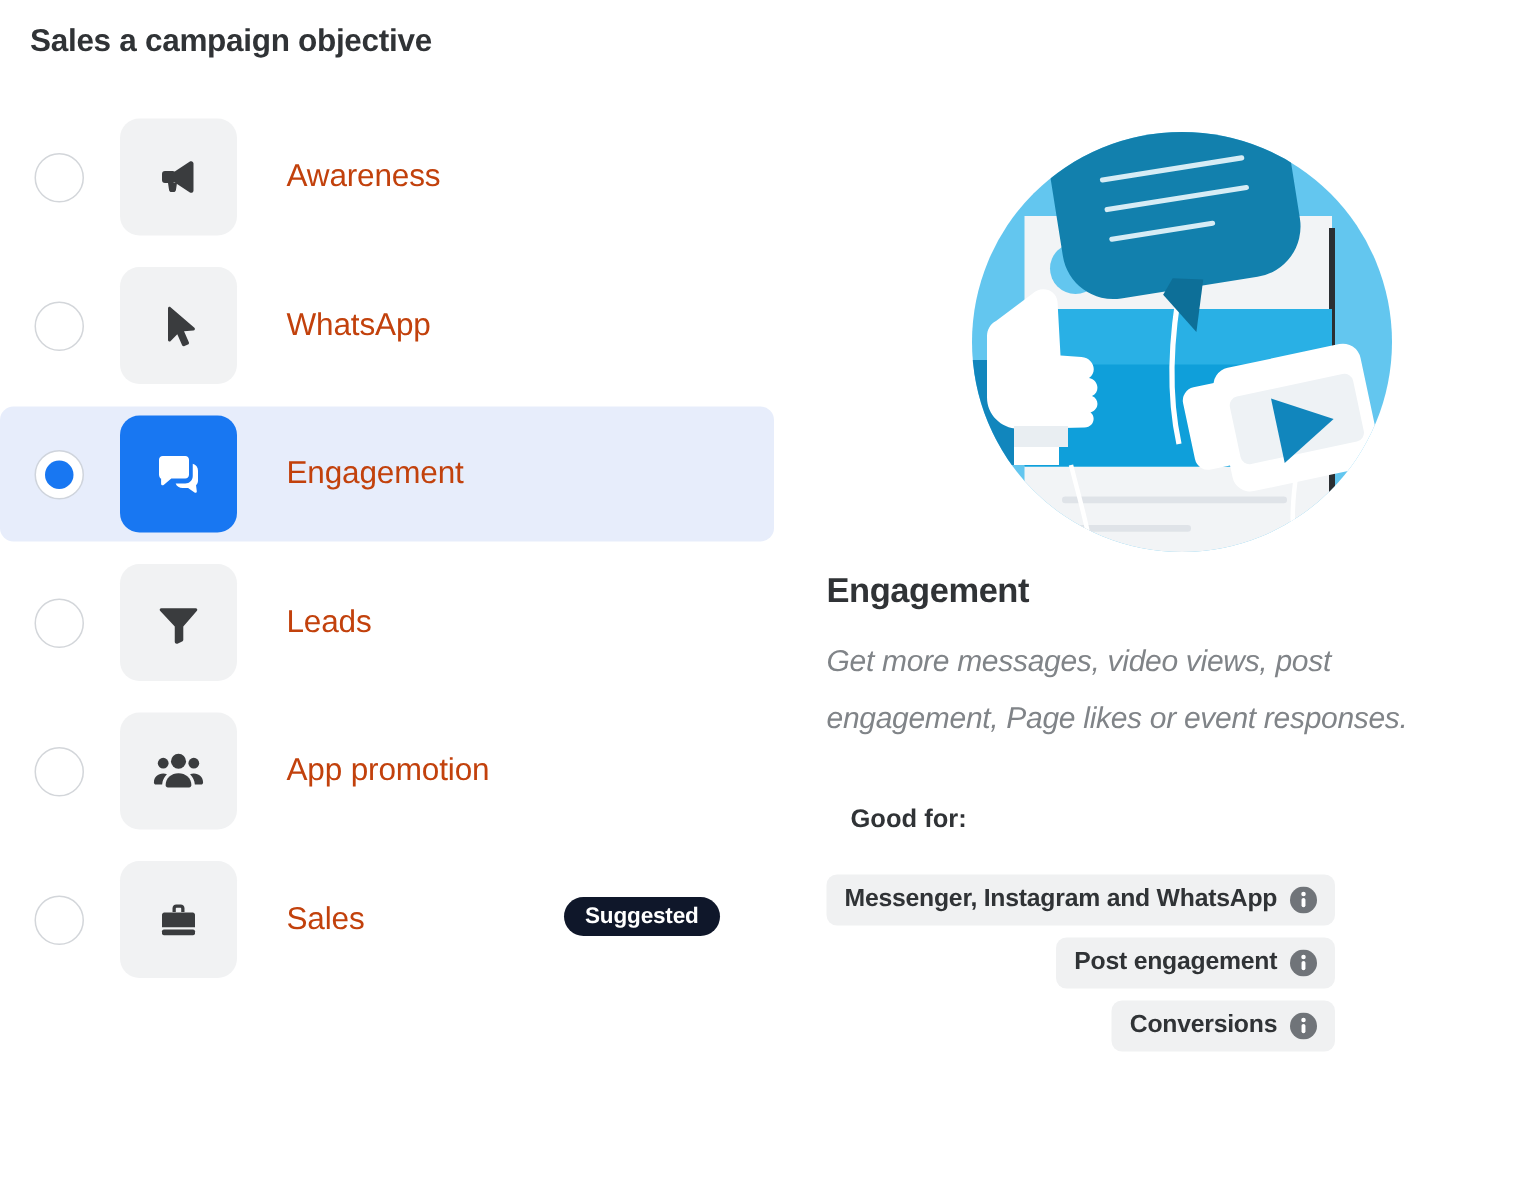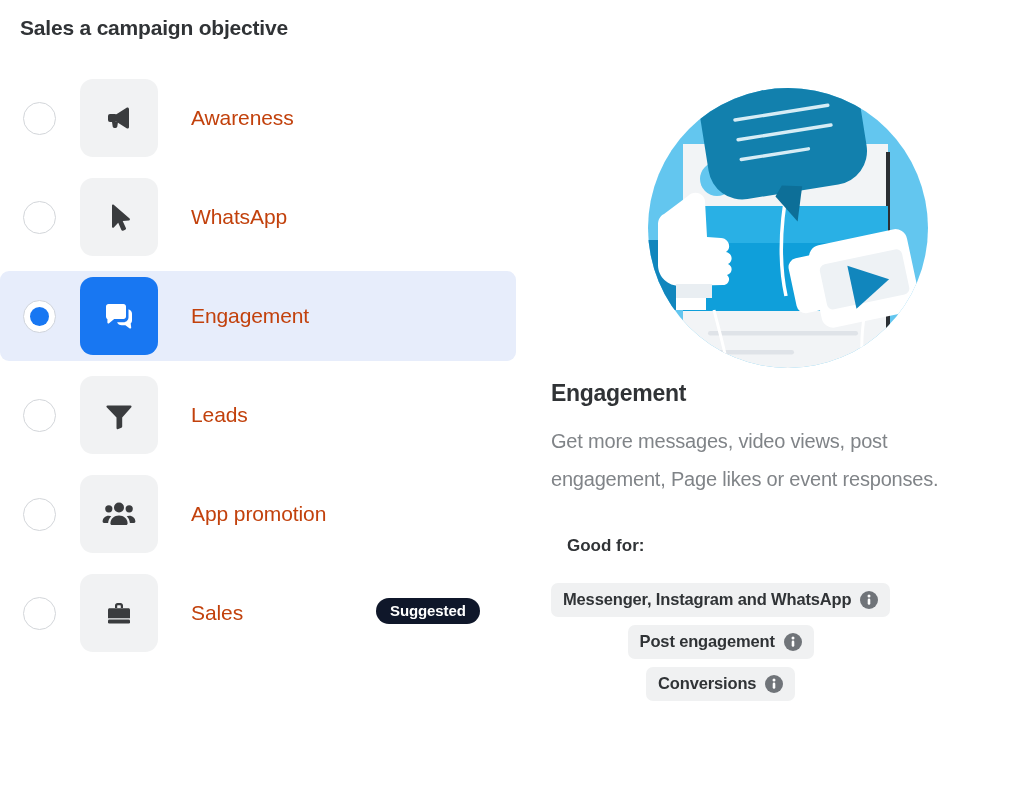--- a/index.html
+++ b/index.html
@@ -137,37 +137,38 @@
   }
   .detail-desc {
     position: absolute;
     left: 0px;
     top: 422px;
     width: 432px;
     font-size: 20px;
     line-height: 38px;
     color: #808488;
     letter-spacing: -0.2px;
+    font-style: italic;
   }
   .good-for-label {
     position: absolute;
     left: 16px;
     top: 536px;
     font-size: 17px;
     font-weight: bold;
     color: #303336;
   }
 
   .tag-list {
     position: absolute;
     left: 0px;
     top: 583px;
     display: flex;
     flex-direction: column;
-    align-items: center;
+    align-items: flex-end;
     gap: 8px;
   }
   .tag {
     display: inline-flex;
     align-items: center;
     background: #f0f1f2;
     border-radius: 7px;
     padding: 7px 12px 8px;
     font-size: 16.5px;
     font-weight: bold;

